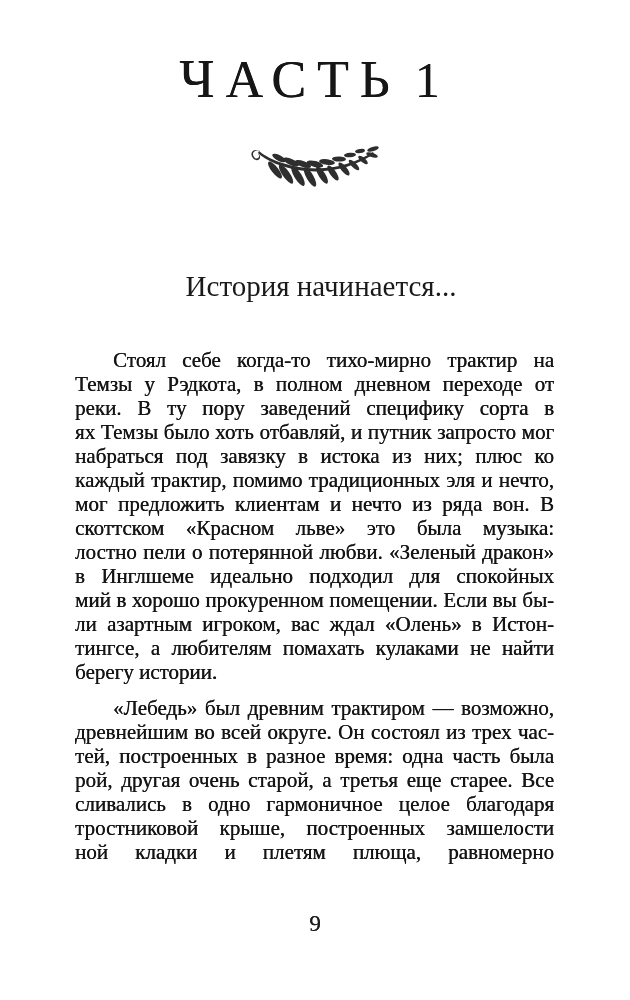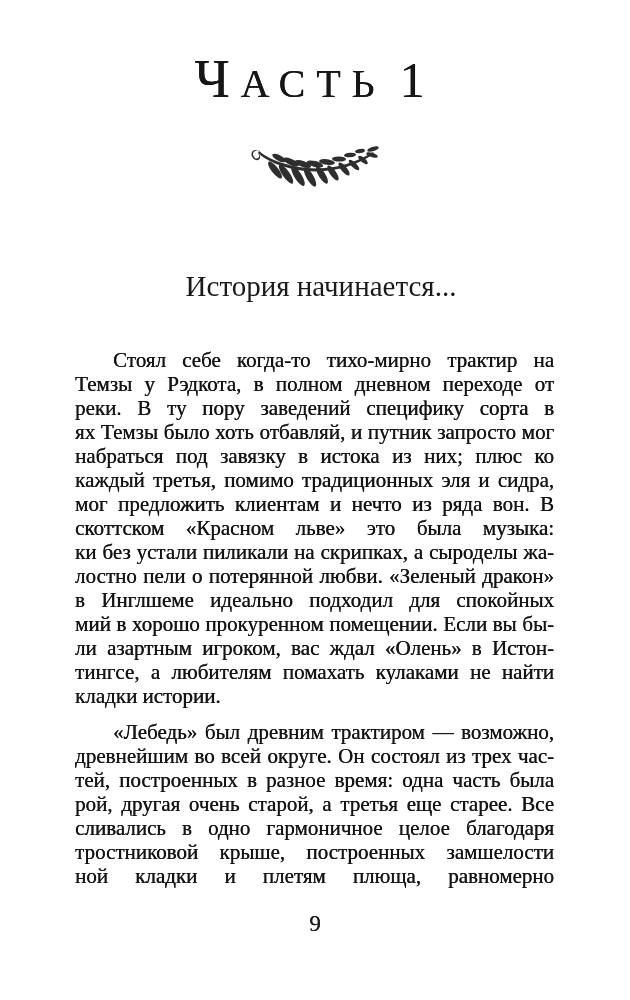--- a/index.html
+++ b/index.html
@@ -26,21 +26,21 @@
     letter-spacing: 11px;
     white-space: nowrap;
     line-height: 62px;
     text-shadow: 0.3px 0 0 currentColor;
   }
   .part-title .big-letter {
     font-size: 54px;
     vertical-align: baseline;
   }
   .part-title .caps-rest {
-    font-size: 40px;
+    font-size: 52px;
     margin-top: 15px;
   }
   .part-title .part-number {
     font-size: 50px;
     margin-left: 14px;
   }
   .ornament {
     position: absolute;
     top: 142px;
     left: 50%;
@@ -138,30 +138,29 @@
 
   <h2 class="section-title">История начинается...</h2>
 
   <div class="body-text">
       <div class="paragraph">
         <div class="line indent">Стоял себе когда-то тихо-мирно трактир на берегу</div>
         <div class="line">Темзы у Рэдкота, в полном дневном переходе от истока</div>
         <div class="line">реки. В ту пору заведений специфику сорта в верховь-</div>
         <div class="line">ях Темзы было хоть отбавляй, и путник запросто мог</div>
         <div class="line">набраться под завязку в истока из них; плюс ко всему</div>
-        <div class="line">каждый третья, помимо традиционных эля и сидра,</div>
+        <div class="line">каждый трактир, помимо традиционных эля и нечто,</div>
         <div class="line">мог предложить клиентам и нечто из ряда вон. В келм-</div>
         <div class="line">скоттском «Красном льве» это была музыка: лодочни-</div>
-        <div class="line">ки без устали пиликали на скрипках, а сыроделы жа-</div>
         <div class="line">лостно пели о потерянной любви. «Зеленый дракон»</div>
         <div class="line">в Инглшеме идеально подходил для спокойных разду-</div>
         <div class="line">мий в хорошо прокуренном помещении. Если вы бы-</div>
         <div class="line">ли азартным игроком, вас ждал «Олень» в Истон-Гас-</div>
         <div class="line">тингсе, а любителям помахать кулаками не найти бы-</div>
-        <div class="line no-justify">кладки истории.</div>
+        <div class="line no-justify">берегу истории.</div>
       </div>
       <div class="paragraph">
         <div class="line indent">«Лебедь» был древним трактиром — возможно,</div>
         <div class="line">древнейшим во всей округе. Он состоял из трех час-</div>
         <div class="line">тей, построенных в разное время: одна часть была ста-</div>
         <div class="line">рой, другая очень старой, а третья еще старее. Все три</div>
         <div class="line">сливались в одно гармоничное целое благодаря плетям</div>
         <div class="line">тростниковой крыше, построенных замшелости камен-</div>
         <div class="line">ной кладки и плетям плюща, равномерно покрывающим</div>
       </div>

